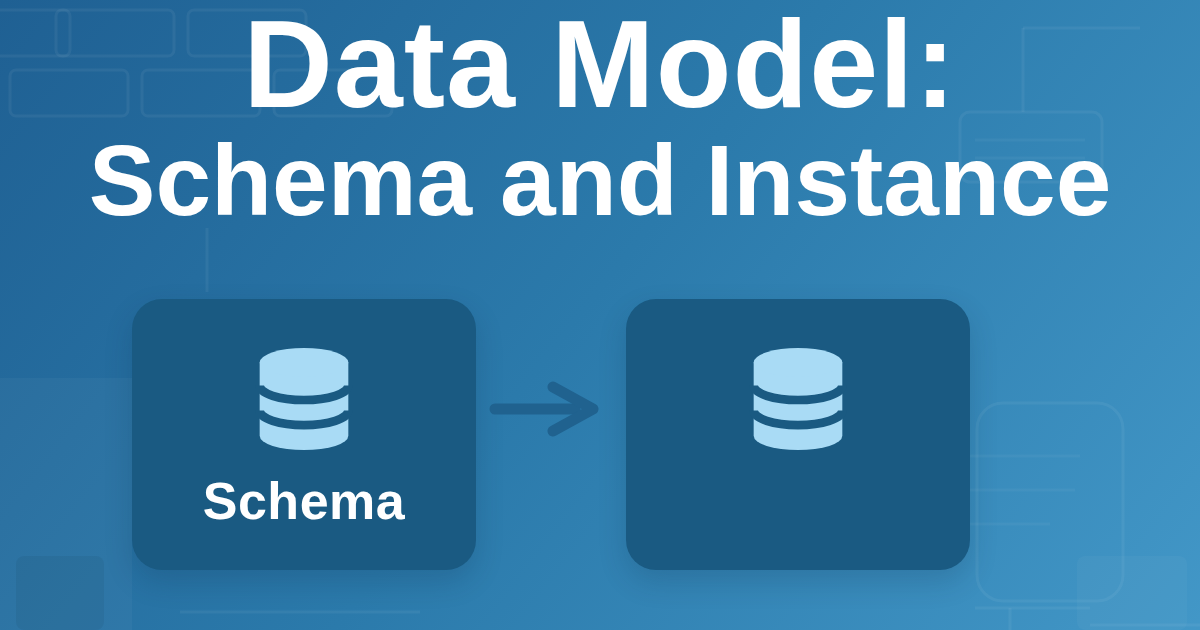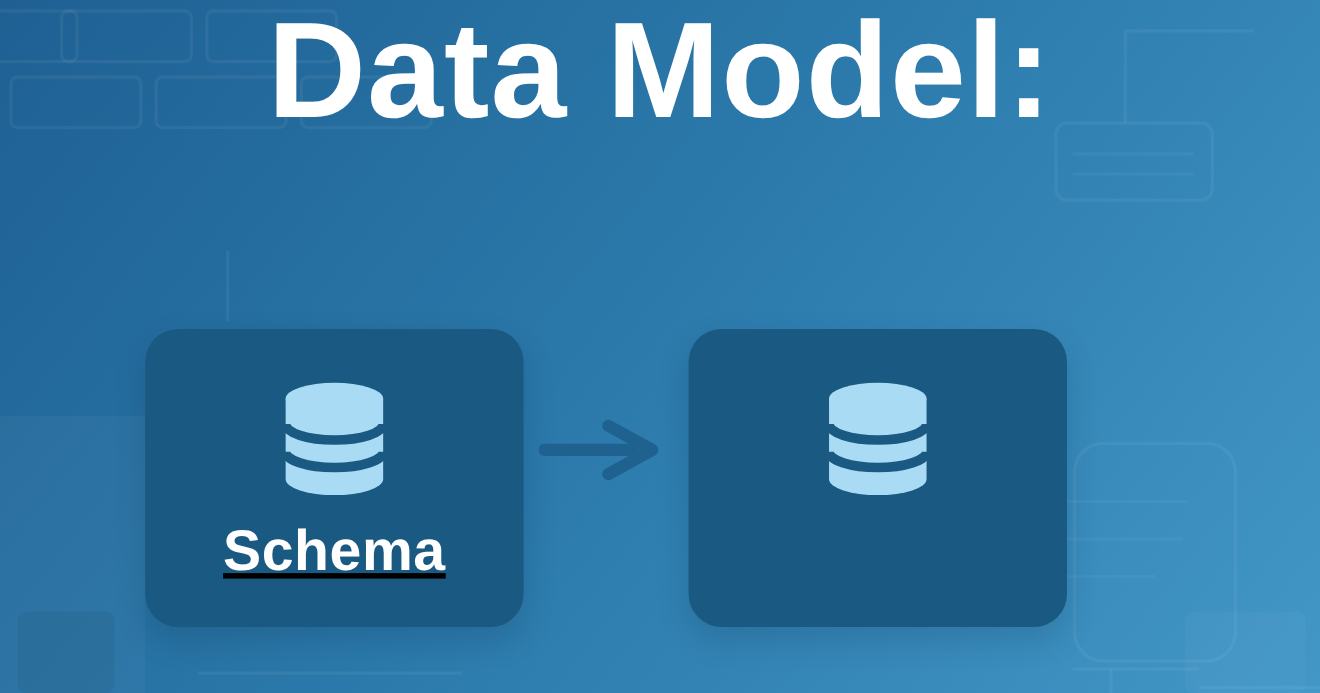--- a/index.html
+++ b/index.html
@@ -24,21 +24,21 @@
     color:var(--text_white);font-size:100px;font-weight:700;line-height:1.2;
     letter-spacing:0px;margin:0;
   }
 
   .node-card{
     position:absolute;top:299px;width:344px;height:271px;
     background:var(--card_fill);border-radius:30px;
     box-shadow:0 12px 28px rgba(10,40,65,0.18);
     display:flex;flex-direction:column;align-items:center;
   }
-  .node-card.schema{left:132px;text-decoration:underline;}
+  .node-card.schema{left:132px;}
   .node-card.instance{left:626px;}
 
   .db-icon{margin-top:48px;width:98px;height:106px;display:block;}
   .db-body{fill:var(--icon_blue);}
   .db-sep{stroke:var(--card_fill);stroke-width:9;fill:none;}
 
   .node-label{
     margin-top:22px;color:var(--text_white);
     font-size:52px;font-weight:700;line-height:1;letter-spacing:0.5px;
   }
@@ -76,20 +76,21 @@
       <path d="M938 456 H1080"></path>
       <path d="M942 490 H1075"></path>
       <path d="M955 524 H1050"></path>
     </g>
     <rect x="0" y="378" width="132" height="252" fill="rgba(255,255,255,0.035)"></rect>
     <rect x="16" y="556" width="88" height="74" rx="8" fill="rgba(0,0,0,0.05)"></rect>
     <rect x="1077" y="556" width="110" height="74" rx="8" fill="rgba(255,255,255,0.03)"></rect>
   </svg>
 
   <h1 class="title">Data Model:</h1>
+  <h2 class="subtitle">Schema and Instance</h2>
 
   <div class="node-card schema">
     <svg class="db-icon" viewBox="0 0 100 110" aria-hidden="true">
       <path class="db-body" d="M4 16 v76 a46 15 0 0 0 92 0 V16 Z"></path>
       <ellipse class="db-body" cx="50" cy="16" rx="46" ry="15"></ellipse>
       <path class="db-sep" d="M4 40 a46 15 0 0 0 92 0"></path>
       <path class="db-sep" d="M4 66 a46 15 0 0 0 92 0"></path>
     </svg>
     <div class="node-label">Schema</div>
   </div>

